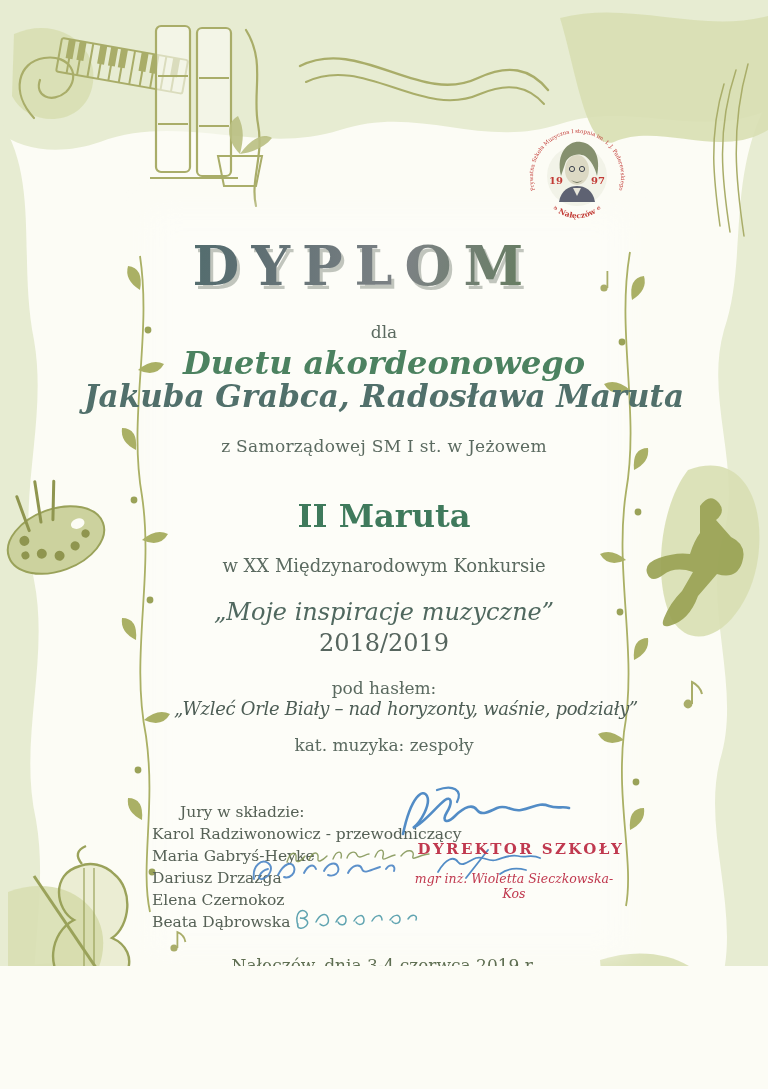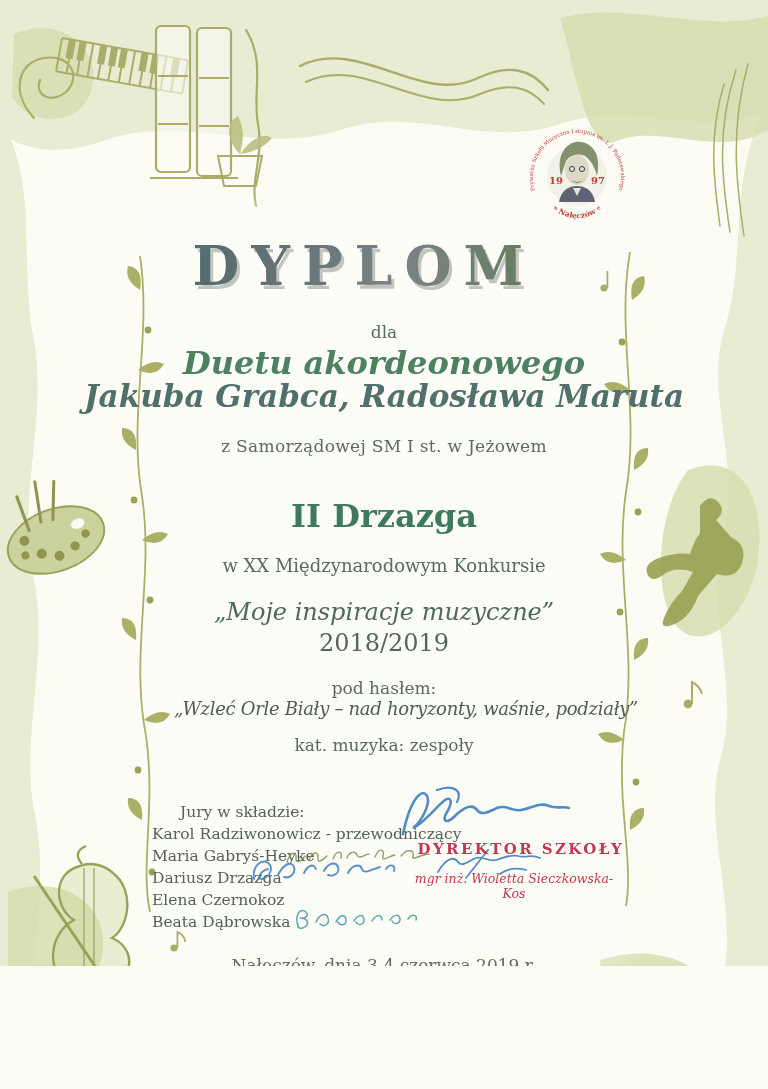--- a/index.html
+++ b/index.html
@@ -191,21 +191,21 @@
     <text font-size="7.5" font-weight="bold" font-family="DejaVu Serif, serif" fill="#c23a35">
       <textPath href="#sealBottomArc" startOffset="50%" text-anchor="middle">» Nałęczów «</textPath>
     </text>
   </svg>
 
   <div class="txt title">DYPLOM</div>
   <div class="txt dla">dla</div>
   <div class="txt duetu">Duetu akordeonowego</div>
   <div class="txt names">Jakuba Grabca, Radosława Maruta</div>
   <div class="txt school">z Samorządowej SM I st. w Jeżowem</div>
-  <div class="txt award">II Drzazga</div>
+  <div class="txt award">II Maruta</div>
   <div class="txt konkurs">w XX Międzynarodowym Konkursie</div>
   <div class="txt inspi">„Moje inspiracje muzyczne”</div>
   <div class="txt edition">2018/2019</div>
   <div class="txt podhaslem">pod hasłem:</div>
   <div class="txt motto">„Wzleć Orle Biały – nad horyzonty, waśnie, podziały”</div>
   <div class="txt kat">kat. muzyka: zespoły</div>
 
   <div class="jury-h">Jury w składzie:</div>
   <div class="jury-row r0">Karol Radziwonowicz - przewodniczący</div>
   <div class="jury-row r1">Maria Gabryś-Heyke</div>

